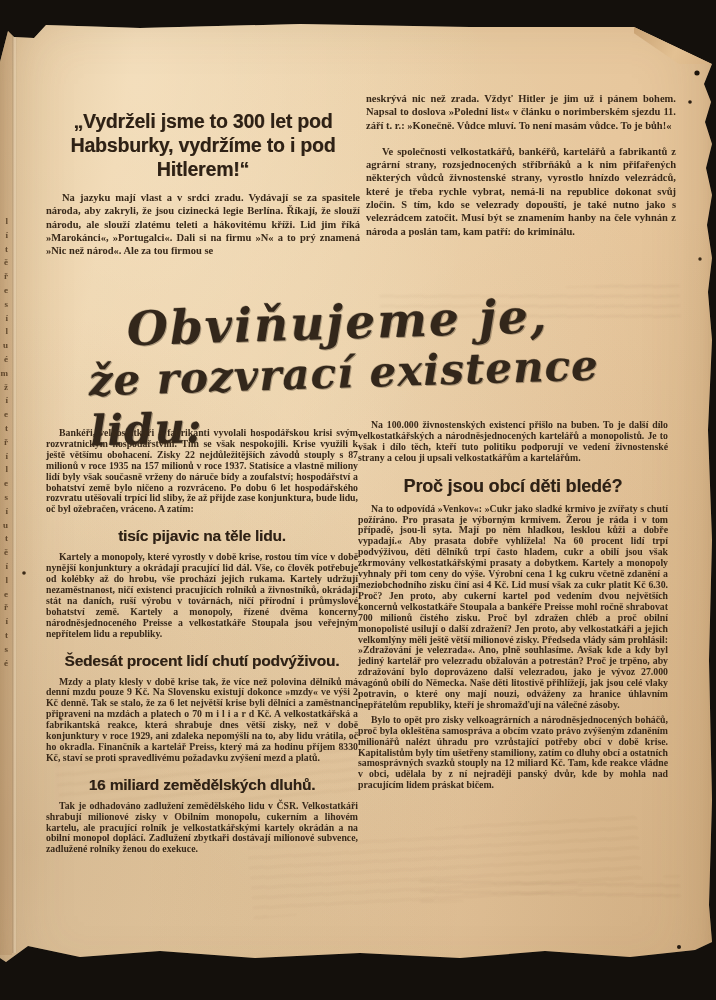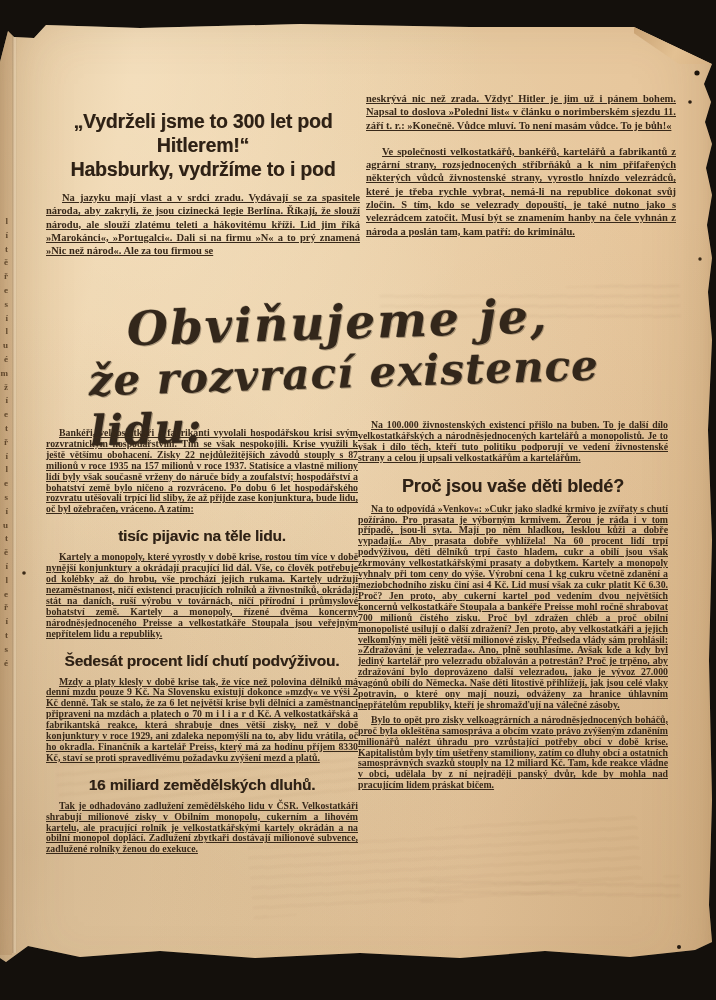--- a/index.html
+++ b/index.html
@@ -83,21 +83,20 @@
   .main-headline{
     font-family:"Liberation Sans", sans-serif;font-weight:bold;
     font-size:19.5px;line-height:24px;text-align:center;letter-spacing:-.2px;
     color:#2e2115;text-shadow:.4px .4px 0 rgba(46,33,21,.45);
     margin:15px 0 10px 0;white-space:nowrap;
   }
   .para{
     font:10.5px/13.3px "Liberation Serif", serif;font-weight:bold;
     text-align:justify;text-indent:16px;margin:0 0 7px 0;
     color:#38291a;
-    text-decoration:underline;
   }
   .para.noindent{text-indent:0;}
   .body-sm .para{font-size:9.8px;line-height:10.9px;text-indent:13px;margin:0 0 4px 0;}
   .subhead{
     font-family:"Liberation Sans", sans-serif;font-weight:bold;
     text-align:center;color:#2e2115;letter-spacing:-.2px;
     font-size:15.5px;line-height:19px;margin:11px 0 7px 0;white-space:nowrap;
     text-shadow:.3px .3px 0 rgba(46,33,21,.4);
   }
   .subhead.big{font-size:18px;margin:13px 0 8px 0;}
@@ -155,22 +154,22 @@
 e
 ř
 í
 t
 s
 é</div>
 
     <div class="col" id="tl">
       <div class="main-headline ink">
         <div>„Vydrželi jsme to 300 let pod</div>
+        <div>Habsburky, vydržíme to i pod</div>
         <div>Hitlerem!“</div>
-        <div>Habsburky, vydržíme to i pod</div>
       </div>
       <p class="para">Na jazyku mají vlast a v srdci zradu. Vydávají se za spasitele národa, aby zakryli, že jsou cizinecká legie Berlína. Říkají, že slouží národu, ale slouží zlatému teleti a hákovitému kříži. Lid jim říká »Marokánci«, »Portugalci«. Dali si na firmu »N« a to prý znamená »Nic než národ«. Ale za tou firmou se</p>
     </div>
 
     <div class="col" id="tr">
       <p class="para noindent">neskrývá nic než zrada. Vždyť Hitler je jim už i pánem bohem. Napsal to doslova »Polední list« v článku o norimberském sjezdu 11. září t. r.: »Konečně. Vůdce mluví. To není masám vůdce. To je bůh!«</p>
       <p class="para" style="margin-top:13px">Ve společnosti velkostatkářů, bankéřů, kartelářů a fabrikantů z agrární strany, rozsjednocených stříbrňáků a k nim přifařených některých vůdců živnostenské strany, vyrostlo hnízdo velezrádců, které je třeba rychle vybrat, nemá-li na republice dokonat svůj zločin. S tím, kdo se velezrady dopouští, je také nutno jako s velezrádcem zatočit. Musí být se znamením hanby na čele vyhnán z národa a poslán tam, kam patří: do kriminálu.</p>
     </div>
 
     <div id="accuse">
@@ -183,21 +182,21 @@
       <h3 class="subhead">tisíc pijavic na těle lidu.</h3>
       <p class="para">Kartely a monopoly, které vyrostly v době krise, rostou tím více v době nynější konjunktury a okrádají pracující lid dál. Vše, co člověk potřebuje od kolébky až do hrobu, vše prochází jejich rukama. Kartely udržují nezaměstnanost, ničí existenci pracujících rolníků a živnostníků, okrádají stát na daních, ruší výrobu v továrnách, ničí přírodní i průmyslové bohatství země. Kartely a monopoly, řízené dvěma koncerny národněsjednoceného Preisse a velkostatkáře Stoupala jsou veřejným nepřítelem lidu a republiky.</p>
       <h3 class="subhead">Šedesát procent lidí chutí podvýživou.</h3>
       <p class="para">Mzdy a platy klesly v době krise tak, že více než polovina dělníků má denní mzdu pouze 9 Kč. Na Slovensku existují dokonce »mzdy« ve výši 2 Kč denně. Tak se stalo, že za 6 let největší krise byli dělníci a zaměstnanci připraveni na mzdách a platech o 70 m i l i a r d Kč. A velkostatkářská a fabrikantská reakce, která shrabuje dnes větší zisky, než v době konjunktury v roce 1929, ani zdaleka nepomýšlí na to, aby lidu vrátila, oč ho okradla. Finančník a kartelář Preiss, který má za hodinu příjem 8330 Kč, staví se proti spravedlivému požadavku zvýšení mezd a platů.</p>
       <h3 class="subhead">16 miliard zemědělských dluhů.</h3>
       <p class="para">Tak je odhadováno zadlužení zemědělského lidu v ČSR. Velkostatkáři shrabují milionové zisky v Obilním monopolu, cukerním a lihovém kartelu, ale pracující rolník je velkostatkářskými kartely okrádán a na obilní monopol doplácí. Zadlužení zbytkaři dostávají milionové subvence, zadlužené rolníky ženou do exekuce.</p>
     </div>
 
     <div class="col body-sm" id="br">
       <p class="para">Na 100.000 živnostenských existencí přišlo na buben. To je další dílo velkostatkářských a národněsjednocených kartelářů a monopolistů. Je to však i dílo těch, kteří tuto politiku podporují ve vedení živnostenské strany a celou ji upsali velkostatkářům a kartelářům.</p>
-      <h3 class="subhead big">Proč jsou vaše děti bledé?</h3>
+      <h3 class="subhead big">Proč jsou obcí děti bledé?</h3>
       <p class="para">Na to odpovídá »Venkov«: »Cukr jako sladké krmivo je zvířaty s chutí požíráno. Pro prasata je výborným krmivem. Žerou je ráda i v tom případě, jsou-li syta. Mají po něm hladkou, lesklou kůži a dobře vypadají.« Aby prasata dobře vyhlížela! Na 60 procent lidí trpí podvýživou, děti dělníků trpí často hladem, cukr a obilí jsou však zkrmovány velkostatkářskými prasaty a dobytkem. Kartely a monopoly vyhnaly při tom ceny do výše. Výrobní cena 1 kg cukru včetně zdanění a meziobchodního zisku činí asi 4 Kč. Lid musí však za cukr platit Kč 6.30. Proč? Jen proto, aby cukerní kartel pod vedením dvou největších koncernů velkostatkáře Stoupala a bankéře Preisse mohl ročně shrabovat 700 milionů čistého zisku. Proč byl zdražen chléb a proč obilní monopolisté usilují o další zdražení? Jen proto, aby velkostatkáři a jejich velkomlýny měli ještě větší milionové zisky. Předseda vlády sám prohlásil: »Zdražování je velezrada«. Ano, plně souhlasíme. Avšak kde a kdy byl jediný kartelář pro velezradu obžalován a potrestán? Proč je trpěno, aby zdražování bylo doprovázeno další velezradou, jako je vývoz 27.000 vagónů obilí do Německa. Naše děti litostivě přihlížejí, jak jsou celé vlaky potravin, o které ony mají nouzi, odváženy za hranice úhlavním nepřátelům republiky, kteří je shromažďují na válečné zásoby.</p>
       <p class="para">Bylo to opět pro zisky velkoagrárních a národněsjednocených boháčů, proč byla okleštěna samospráva a obcím vzato právo zvýšeným zdaněním milionářů nalézt úhradu pro vzrůstající potřeby obcí v době krise. Kapitalistům byly tím ušetřeny stamiliony, zatím co dluhy obcí a ostatních samosprávných svazků stouply na 12 miliard Kč. Tam, kde reakce vládne v obci, udělala by z ní nejraději panský dvůr, kde by mohla nad pracujícím lidem práskat bičem.</p>
     </div>
 
     <div class="paper-shade"></div>
     <div class="fold-corner"></div>
     <div class="specks"></div>
   </div>
 </div>
 

